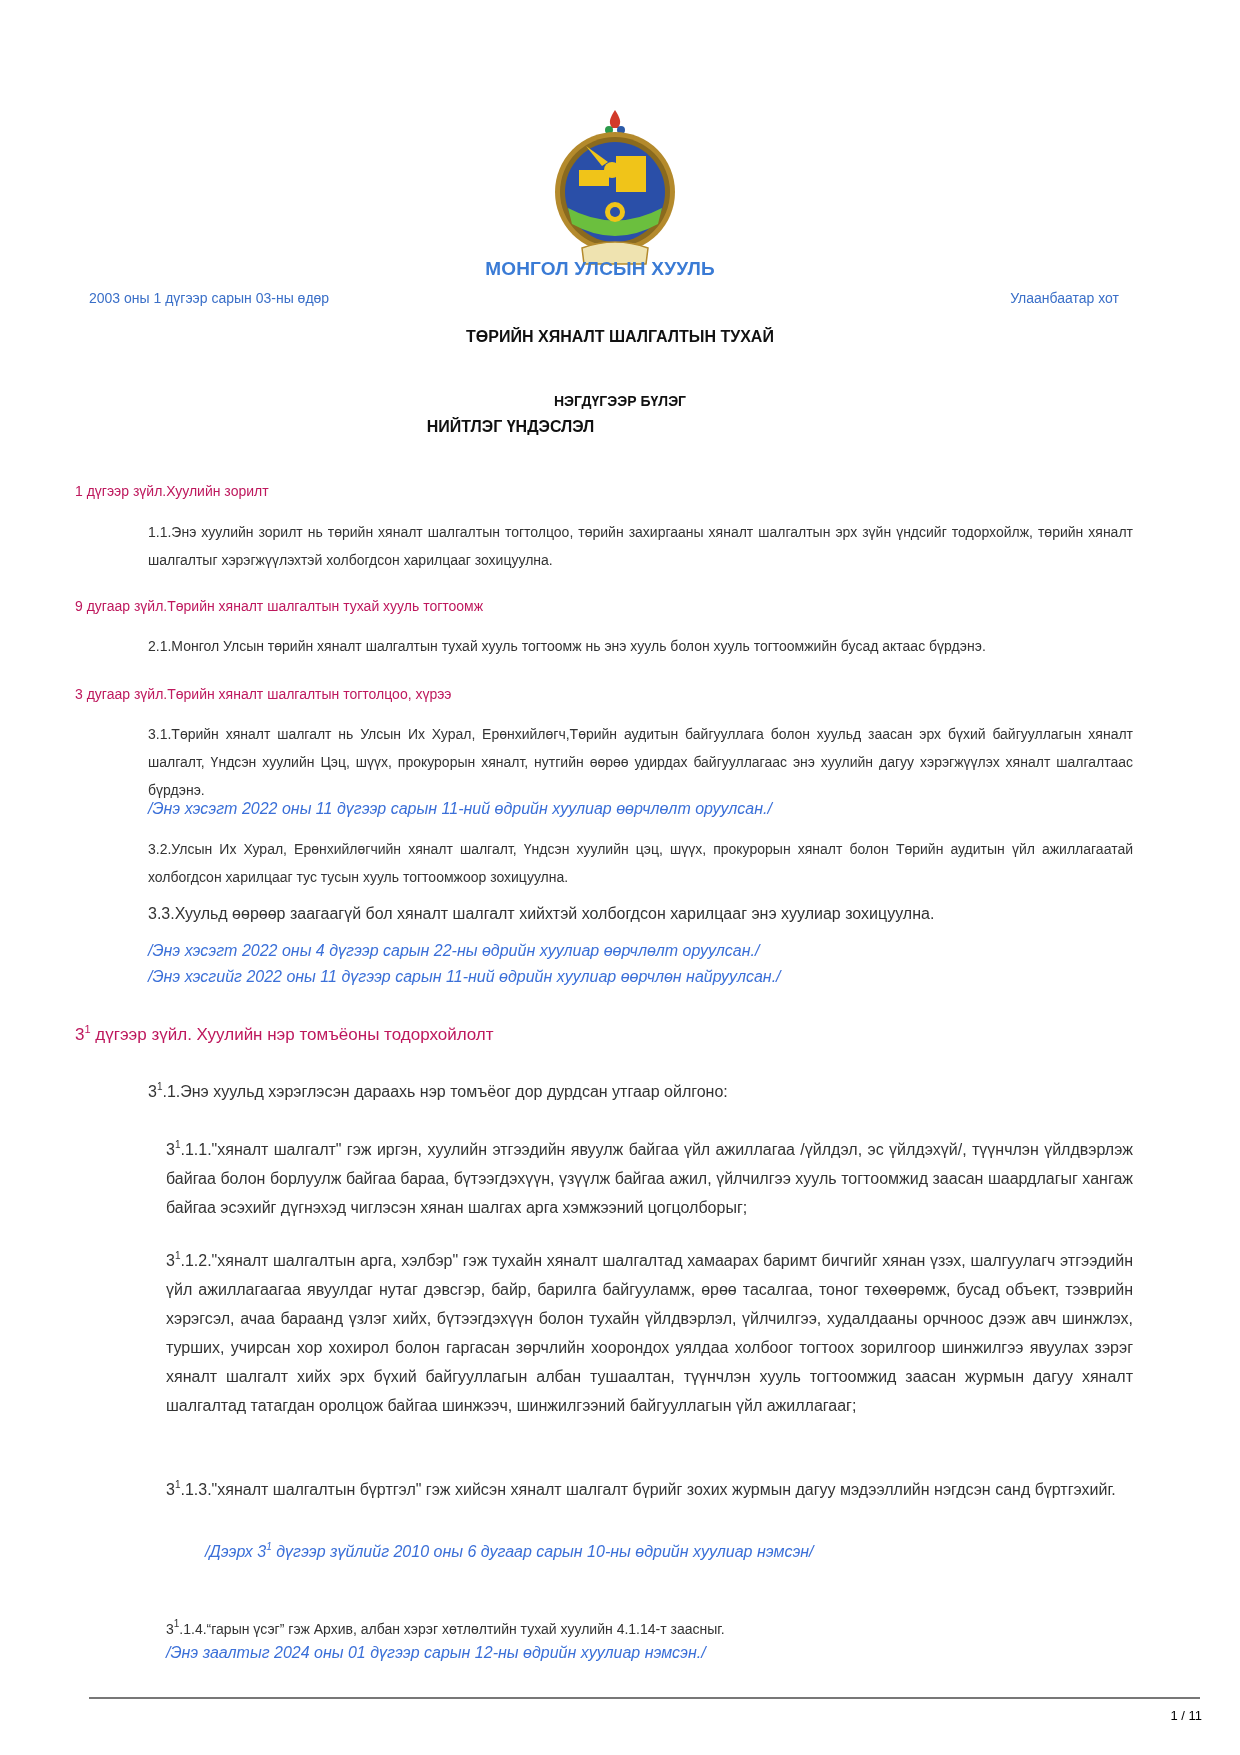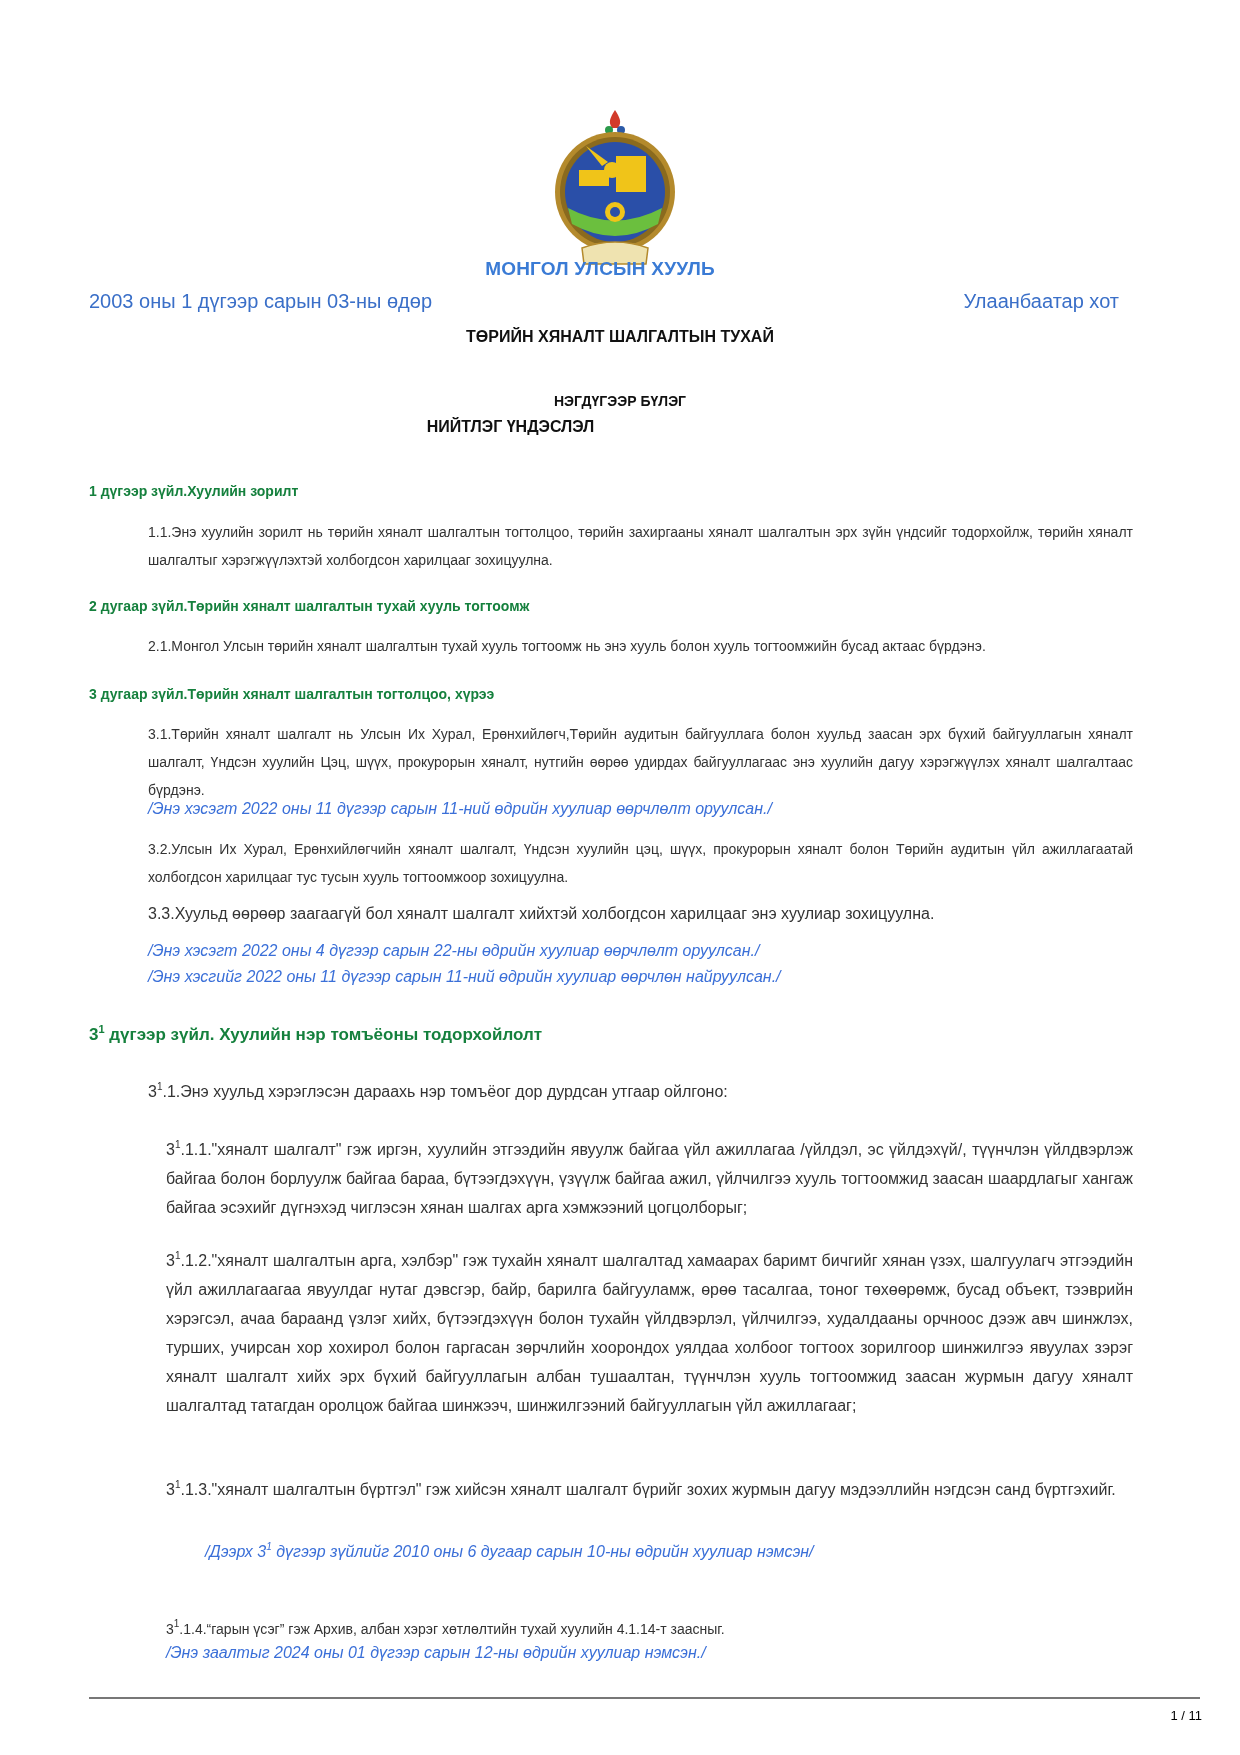--- a/index.html
+++ b/index.html
@@ -6,37 +6,37 @@
   body {
     width: 1240px; height: 1755px; position: relative; overflow: hidden;
     font-family: "Liberation Sans", "DejaVu Sans", sans-serif;
     color: #333333;
   }
   .emblem { position: absolute; left: 546px; top: 108px; width: 138px; height: 160px; }
   .law-title-top {
     position: absolute; top: 258px; left: 0; width: 1200px; text-align: center;
     color: #3a7bd5; font-weight: bold; font-size: 19px; letter-spacing: 0.2px;
   }
-  .meta-row { position: absolute; top: 290px; left: 89px; width: 1030px; height: 22px; font-size: 20px; color: #3a6fc8; }
+  .meta-row { position: absolute; top: 290px; left: 89px; width: 1030px; height: 22px; font-size: 14px; color: #3a6fc8; }
   .meta-date { position: absolute; left: 0; top: 0; }
   .meta-place { position: absolute; right: 0; top: 0; }
   .doc-title {
     position: absolute; top: 328px; left: 0; width: 1240px; text-align: center;
     font-weight: bold; font-size: 16px; color: #111;
   }
   .chapter-num {
     position: absolute; top: 393px; left: 0; width: 1240px; text-align: center;
     font-weight: bold; font-size: 14px; color: #111;
   }
   .chapter-name {
     position: absolute; top: 418px; left: 0; width: 1021px; text-align: center;
     font-weight: bold; font-size: 16px; color: #111;
   }
   .art-heading {
-    position: absolute; left: 89px; font-weight: bold; font-size: 14px; color: #15803d;
+    position: absolute; left: 75px; font-weight: normal; font-size: 14px; color: #be185d;
   }
   .art-heading.big { font-size: 17px; }
   .art-heading sup { font-size: 11px; }
   .para {
     position: absolute; left: 148px; width: 985px; font-size: 14px; line-height: 28px;
     color: #333; text-align: justify;
   }
   .para.lg { font-size: 16px; line-height: 31px; }
   .para.lg2 { left: 166px; width: 967px; font-size: 16px; line-height: 29px; }
   .para sup { font-size: 10px; vertical-align: 7px; line-height: 0; }
@@ -75,21 +75,21 @@
   <span class="meta-place">Улаанбаатар хот</span>
 </div>
 
 <div class="doc-title">ТӨРИЙН ХЯНАЛТ ШАЛГАЛТЫН ТУХАЙ</div>
 <div class="chapter-num">НЭГДҮГЭЭР БҮЛЭГ</div>
 <div class="chapter-name">НИЙТЛЭГ ҮНДЭСЛЭЛ</div>
 
 <div class="art-heading" style="top:483px;">1 дүгээр зүйл.Хуулийн зорилт</div>
 <div class="para" style="top:518px;">1.1.Энэ хуулийн зорилт нь төрийн хяналт шалгалтын тогтолцоо, төрийн захиргааны хяналт шалгалтын эрх зүйн үндсийг тодорхойлж, төрийн хяналт шалгалтыг хэрэгжүүлэхтэй холбогдсон харилцааг зохицуулна.</div>
 
-<div class="art-heading" style="top:598px;">2 дугаар зүйл.Төрийн хяналт шалгалтын тухай хууль тогтоомж</div>
+<div class="art-heading" style="top:598px;">9 дугаар зүйл.Төрийн хяналт шалгалтын тухай хууль тогтоомж</div>
 <div class="para" style="top:632px;">2.1.Монгол Улсын төрийн хяналт шалгалтын тухай хууль тогтоомж нь энэ хууль болон хууль тогтоомжийн бусад актаас бүрдэнэ.</div>
 
 <div class="art-heading" style="top:686px;">3 дугаар зүйл.Төрийн хяналт шалгалтын тогтолцоо, хүрээ</div>
 <div class="para" style="top:720px;">3.1.Төрийн хяналт шалгалт нь Улсын Их Хурал, Ерөнхийлөгч,Төрийн аудитын байгууллага болон хуульд заасан эрх бүхий байгууллагын хяналт шалгалт, Үндсэн хуулийн Цэц, шүүх, прокурорын хяналт, нутгийн өөрөө удирдах байгууллагаас энэ хуулийн дагуу хэрэгжүүлэх хяналт шалгалтаас бүрдэнэ.</div>
 <div class="amend" style="top:800px;">/Энэ хэсэгт 2022 оны 11 дүгээр сарын 11-ний өдрийн хуулиар өөрчлөлт оруулсан./</div>
 <div class="para" style="top:835px;">3.2.Улсын Их Хурал, Ерөнхийлөгчийн хяналт шалгалт, Үндсэн хуулийн цэц, шүүх, прокурорын хяналт болон Төрийн аудитын үйл ажиллагаатай холбогдсон харилцааг тус тусын хууль тогтоомжоор зохицуулна.</div>
 <div class="para lg" style="top:898px;">3.3.Хуульд өөрөөр заагаагүй бол хяналт шалгалт хийхтэй холбогдсон харилцааг энэ хуулиар зохицуулна.</div>
 <div class="amend" style="top:942px;">/Энэ хэсэгт 2022 оны 4 дүгээр сарын 22-ны өдрийн хуулиар өөрчлөлт оруулсан./</div>
 <div class="amend" style="top:968px;">/Энэ хэсгийг 2022 оны 11 дүгээр сарын 11-ний өдрийн хуулиар өөрчлөн найруулсан./</div>
 

